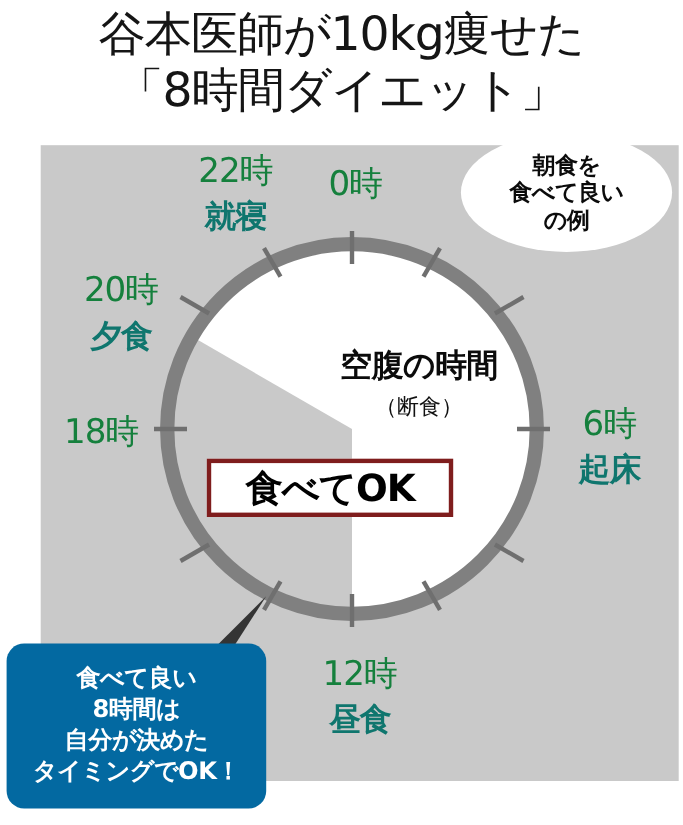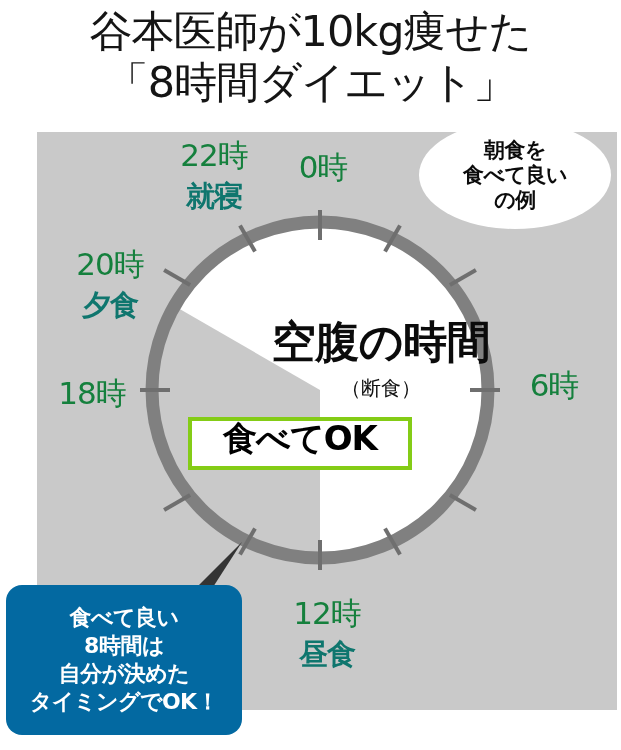--- a/index.html
+++ b/index.html
@@ -88,44 +88,44 @@
   #fasting-label {
     position: absolute;
     left: 256px;
     top: 313px;
     width: 250px;
     text-align: center;
     white-space: nowrap;
   }
   #fasting-main {
     display: block;
-    font-size: 44px;
+    font-size: 29px;
     font-weight: bold;
     letter-spacing: -0.5px;
     color: #0b0b0b;
   }
   #fasting-sub {
     display: block;
     font-size: 20px;
     font-weight: normal;
     margin-top: 3px;
     color: #111;
   }
 
   #eat-ok-box {
     position: absolute;
     left: 188px;
     top: 417px;
     width: 224px;
     height: 53px;
     background: #ffffff;
-    border: 4px solid #84cc16;
+    border: 4px solid #7f1d1d;
     box-sizing: border-box;
     display: flex;
-    align-items: flex-start;
+    align-items: center;
     justify-content: center;
   }
   #eat-ok-text {
     font-size: 34px;
     font-weight: bold;
     letter-spacing: -1px;
     color: #000;
     line-height: 1;
   }
 
@@ -231,20 +231,21 @@
   <span class="clk-hour">20時</span>
   <span class="clk-event">夕食</span>
 </div>
 
 <div class="clk-label" id="lbl-18">
   <span class="clk-hour">18時</span>
 </div>
 
 <div class="clk-label" id="lbl-6">
   <span class="clk-hour">6時</span>
+  <span class="clk-event">起床</span>
 </div>
 
 <div class="clk-label" id="lbl-12">
   <span class="clk-hour">12時</span>
   <span class="clk-event">昼食</span>
 </div>
 
 <div id="fasting-label">
   <span id="fasting-main">空腹の時間</span>
   <span id="fasting-sub">（断食）</span>

